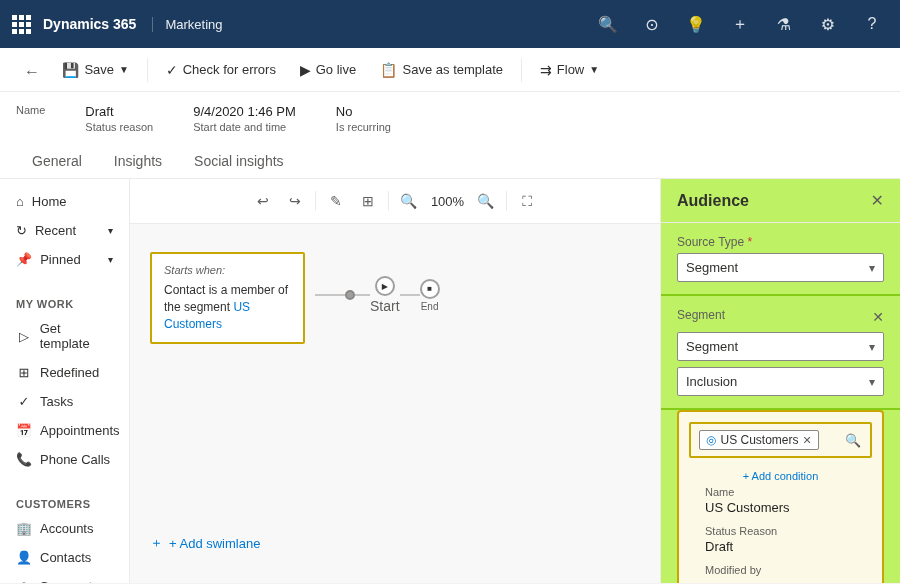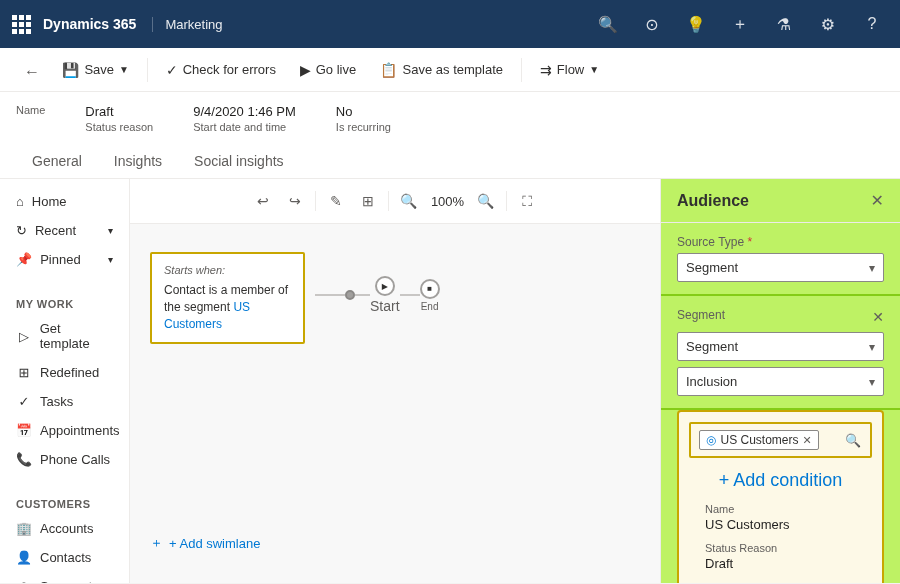--- a/index.html
+++ b/index.html
@@ -134,22 +134,22 @@
     .segment-tag {
       display: flex; align-items: center; gap: 4px;
       background: #fff; border: 1px solid #8a8886; border-radius: 2px;
       padding: 2px 6px; font-size: 12px; color: #323130;
     }
     .segment-tag .seg-icon { color: #0078d4; font-size: 12px; }
     .segment-tag .seg-close { color: #605e5c; cursor: pointer; font-size: 11px; }
     .search-icon-right { margin-left: auto; color: #605e5c; cursor: pointer; font-size: 13px; }
 
     .add-condition {
-      color: #0078d4; cursor: pointer; font-size: 18px;
-      text-align: center; padding: 4px; margin-bottom: 8px;
+      color: #0078d4; cursor: pointer; font-size: 11px;
+      text-align: center; padding: 4px; 
     }
 
     
     .audience-details { padding: 0 16px 12px; }
     .detail-row { margin-bottom: 10px; }
     .detail-label { font-size: 11px; color: #605e5c; margin-bottom: 2px; }
     .detail-value { font-size: 13px; color: #201f1e; }
 
     
     .audience-bordered { border: 2px solid #c8a600; border-radius: 4px; background: #fdf9e7; margin: 0 16px; padding: 10px; }

